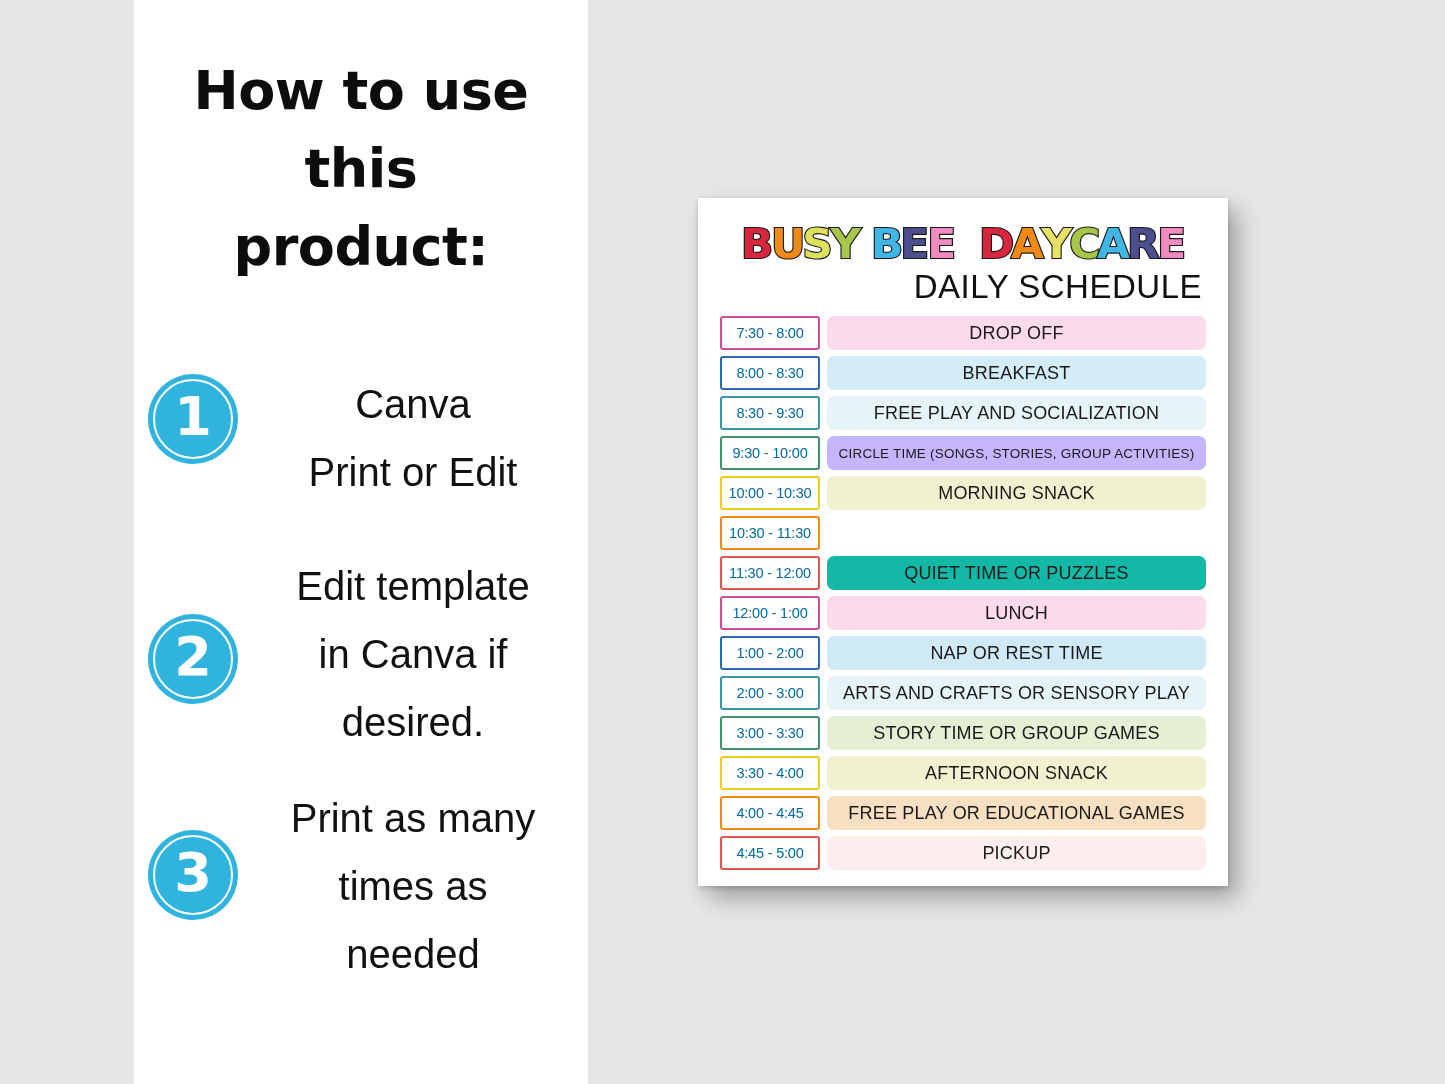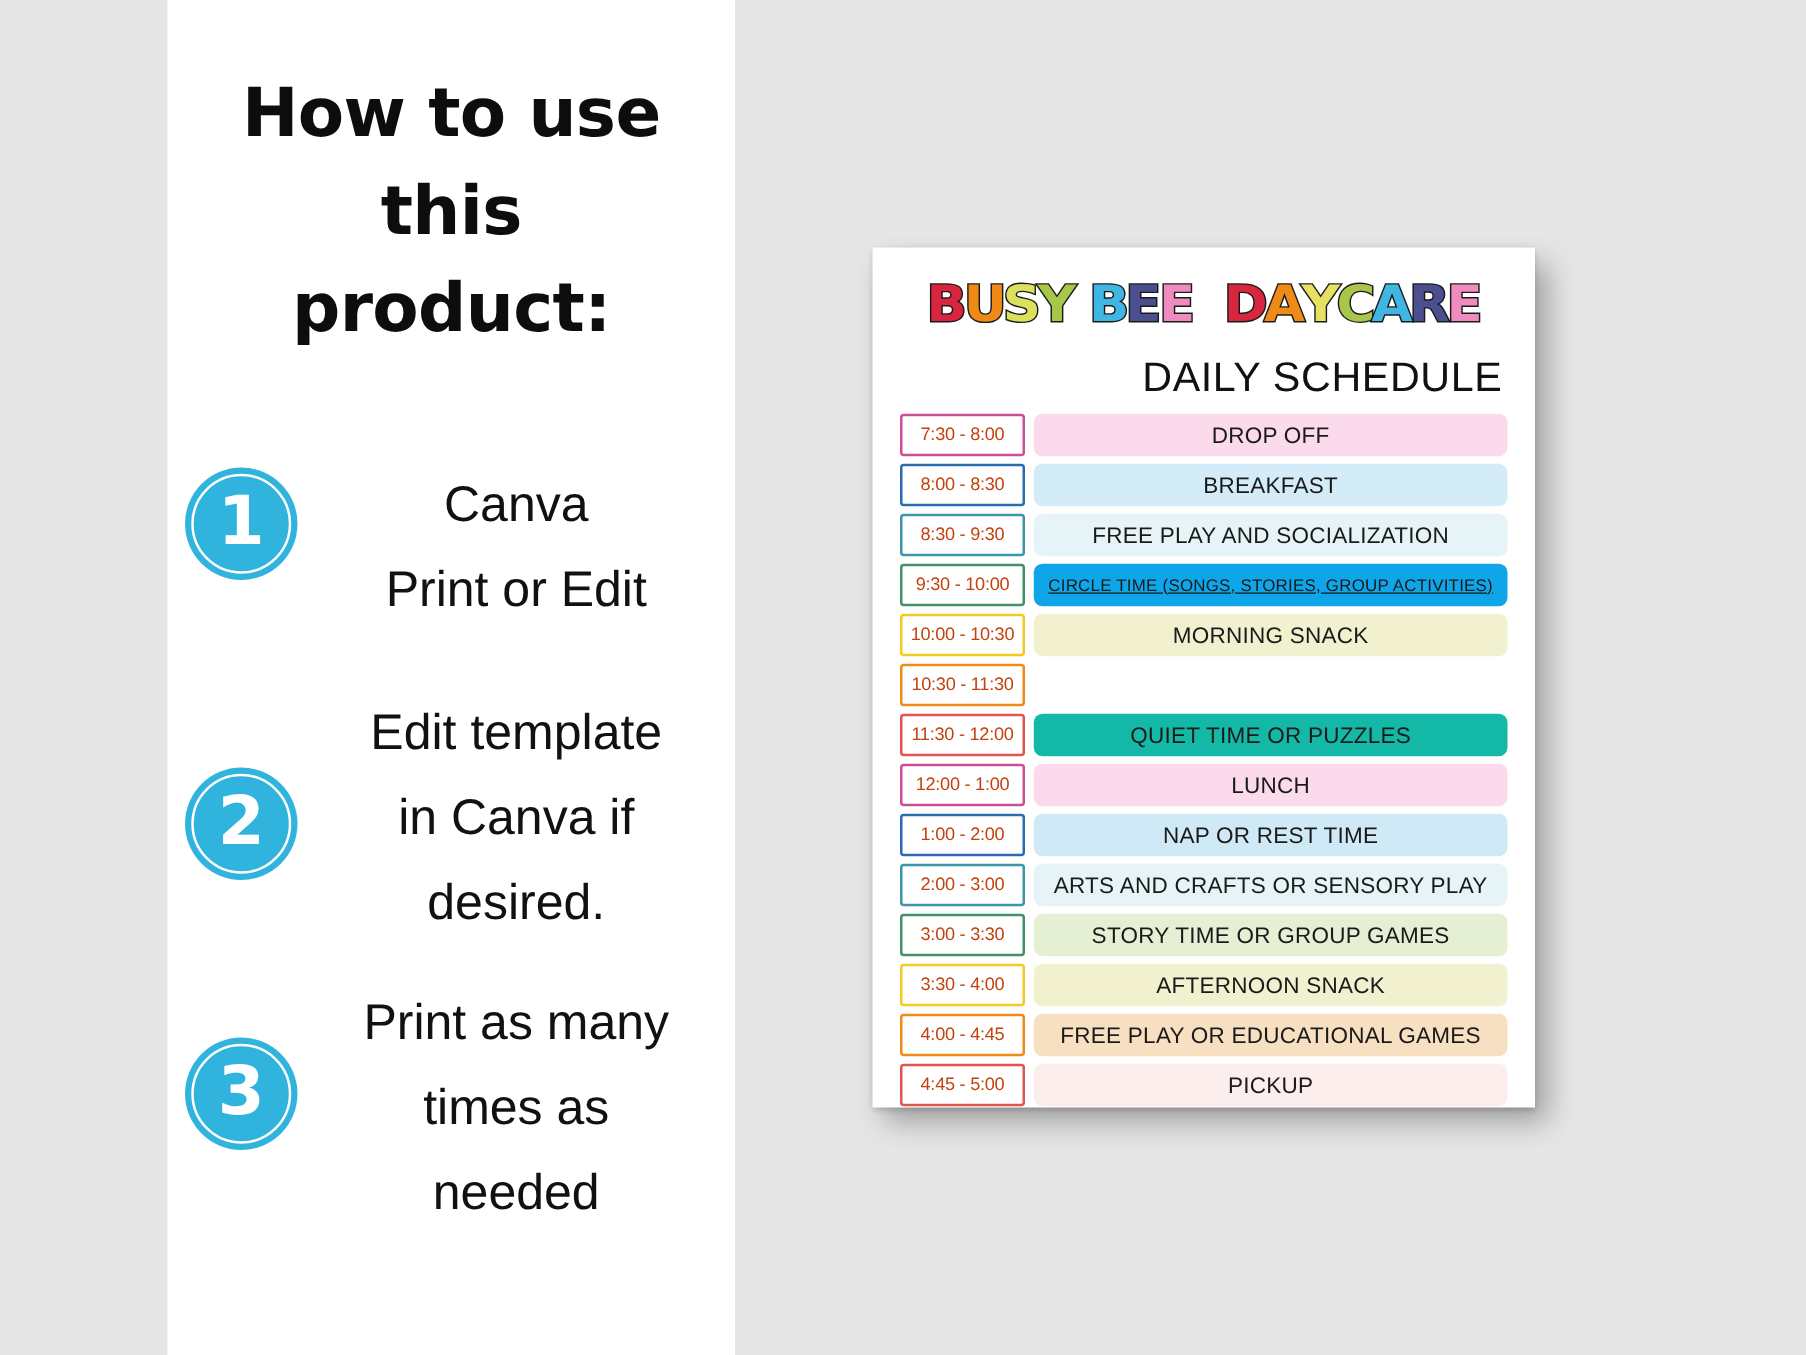--- a/index.html
+++ b/index.html
@@ -154,21 +154,21 @@
   }
 
   .subtitle {
     text-align: right;
     font-family: "Liberation Sans", sans-serif;
     font-weight: 300;
     font-size: 33px;
     line-height: 36px;
     letter-spacing: 0.5px;
     color: #111111;
-    margin-top: 18px;
+    margin-top: 3px;
     padding-right: 4px;
   }
 
   
   .schedule {
     margin-top: 11px;
   }
 
   .srow {
     display: flex;
@@ -182,21 +182,21 @@
     flex: 0 0 100px;
     background: #ffffff;
     border: 2px solid #cccccc;
     border-radius: 3px;
     display: flex;
     align-items: center;
     justify-content: center;
     font-family: "Liberation Sans", sans-serif;
     font-size: 14.5px;
     font-weight: 400;
-    color: #c2410c;
+    color: #0369a1;
     letter-spacing: -0.2px;
   }
 
   .act-cell {
     flex: 1 1 auto;
     margin-left: 7px;
     border-radius: 7px;
     display: flex;
     align-items: center;
     justify-content: center;
@@ -302,21 +302,21 @@
         <div class="srow">
           <div class="time-cell" style="border-color: rgb(43, 108, 176);">8:00 - 8:30</div>
           <div class="act-cell" style="background: rgb(211, 236, 247);">BREAKFAST</div>
         </div>
         <div class="srow">
           <div class="time-cell" style="border-color: rgb(59, 150, 168);">8:30 - 9:30</div>
           <div class="act-cell" style="background: rgb(230, 244, 247);">FREE PLAY AND SOCIALIZATION</div>
         </div>
         <div class="srow">
           <div class="time-cell" style="border-color: rgb(63, 145, 103);">9:30 - 10:00</div>
-          <div class="act-cell small" style="background: #0ea5e9; text-decoration: underline;">CIRCLE TIME (SONGS, STORIES, GROUP ACTIVITIES)</div>
+          <div class="act-cell small" style="background: #c4b5fd;">CIRCLE TIME (SONGS, STORIES, GROUP ACTIVITIES)</div>
         </div>
         <div class="srow">
           <div class="time-cell" style="border-color: rgb(242, 203, 30);">10:00 - 10:30</div>
           <div class="act-cell" style="background: rgb(242, 241, 207);">MORNING SNACK</div>
         </div>
         <div class="srow">
           <div class="time-cell" style="border-color: rgb(239, 138, 23);">10:30 - 11:30</div>
         </div>
         <div class="srow">
           <div class="time-cell" style="border-color: rgb(224, 85, 79);">11:30 - 12:00</div>

